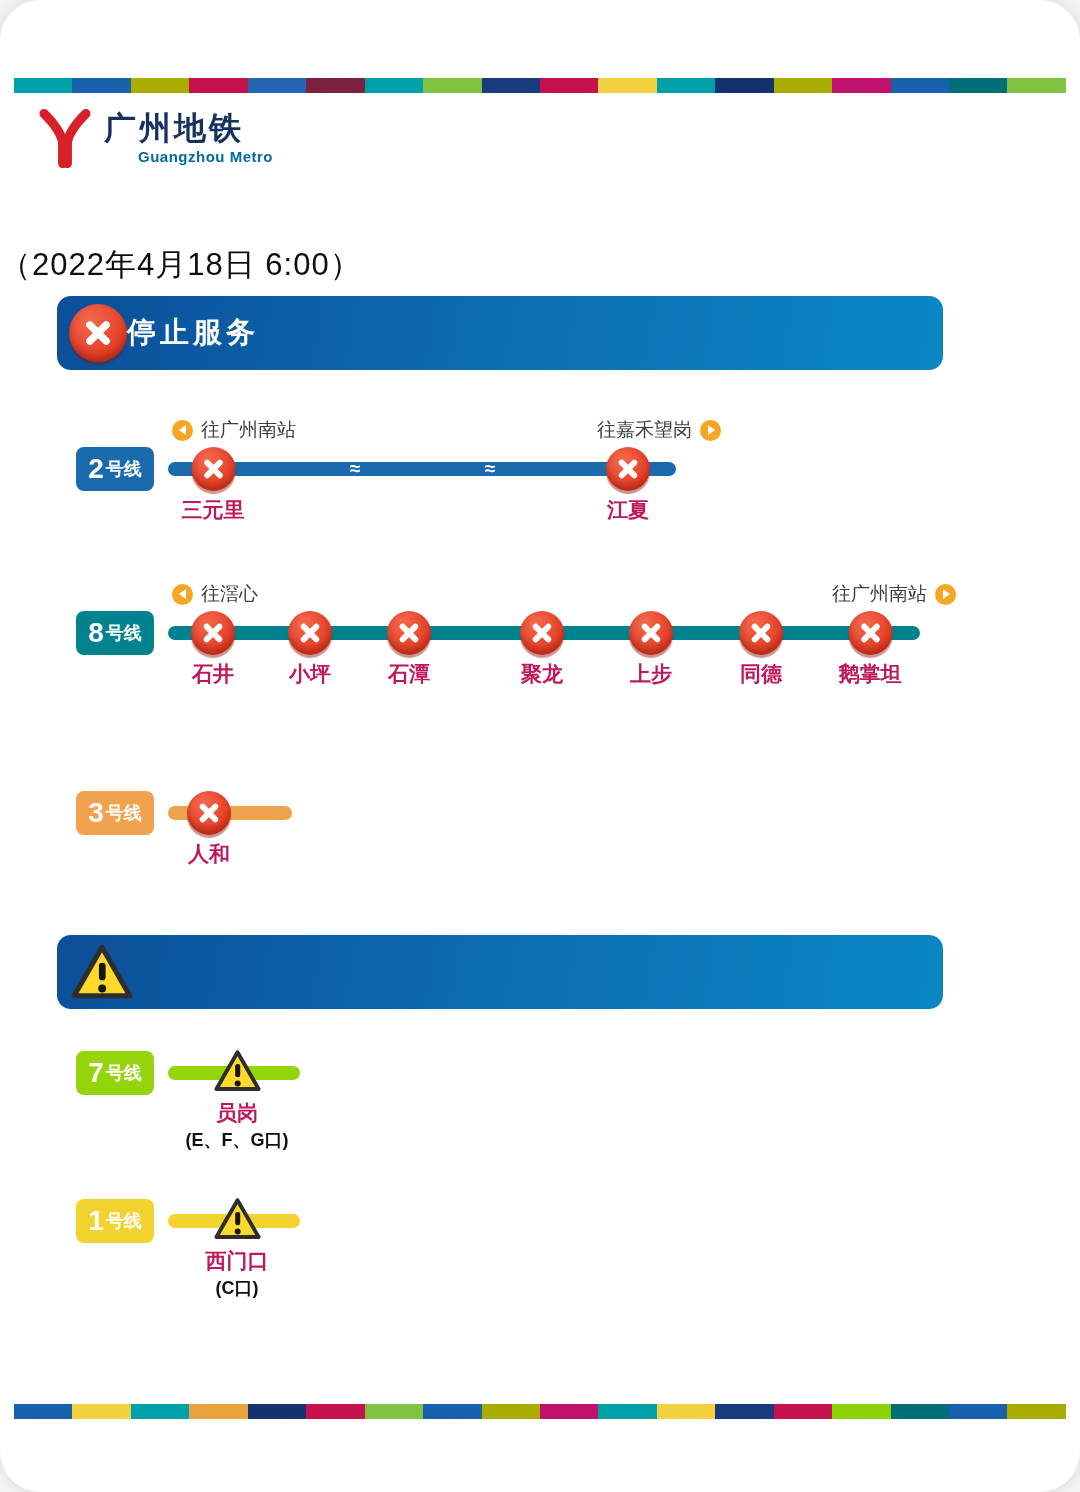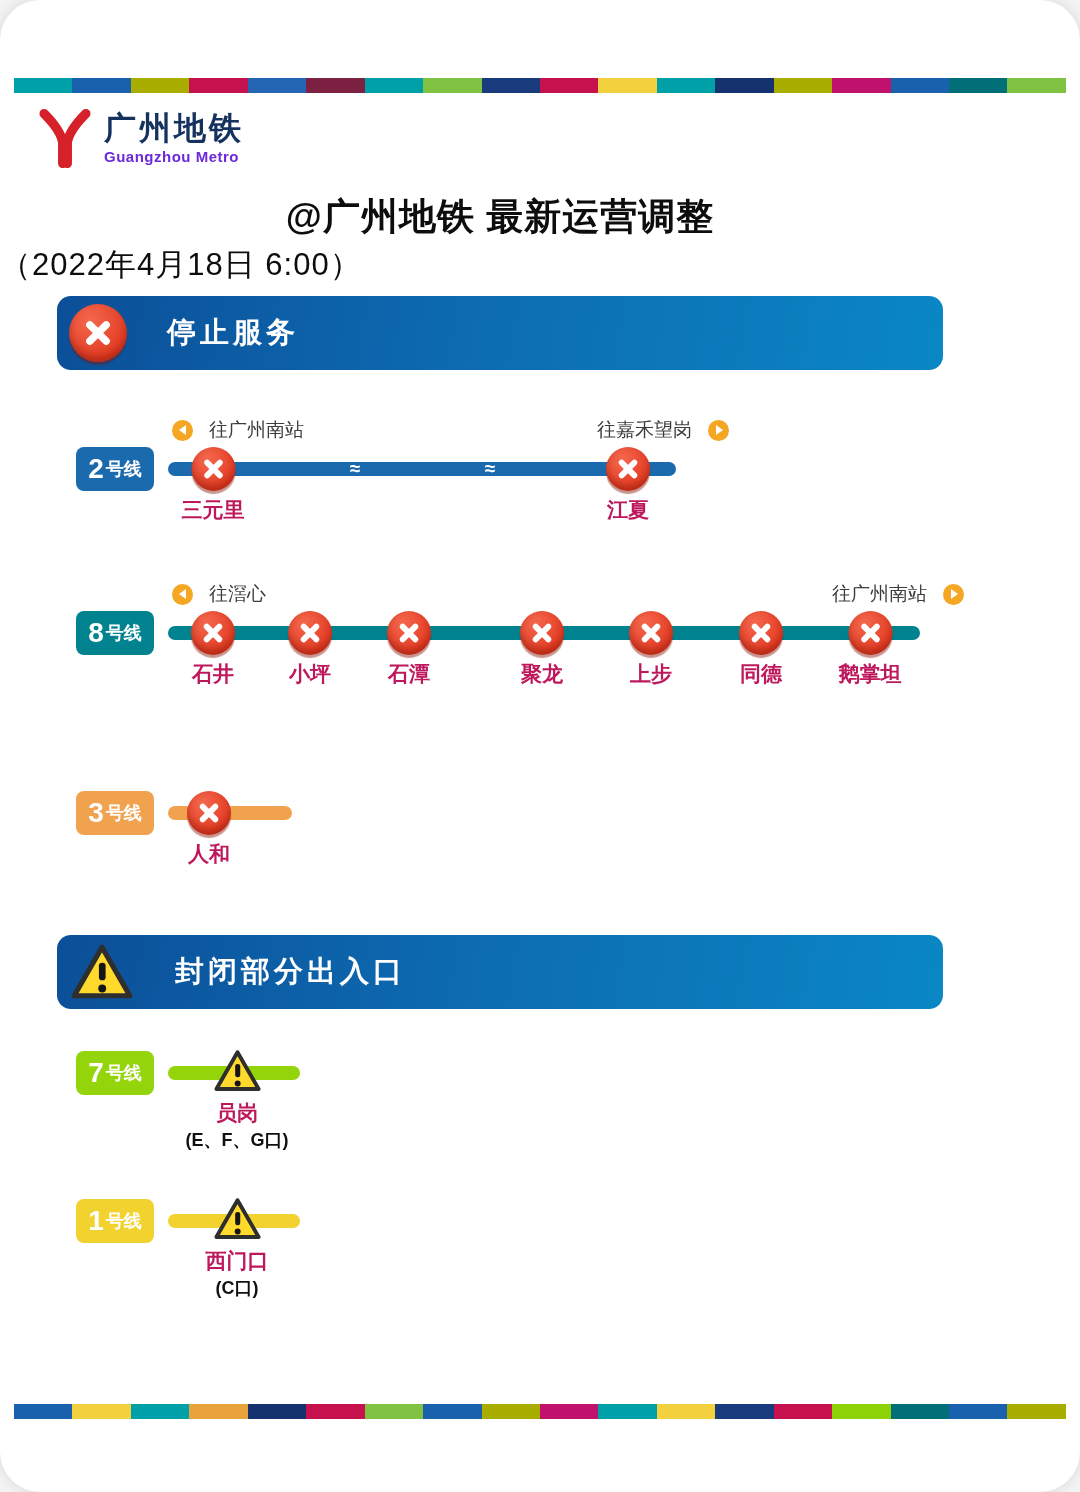--- a/index.html
+++ b/index.html
@@ -8,32 +8,32 @@
           box-shadow:0 0 14px rgba(0,0,0,.12);overflow:hidden;margin:0 auto;}
 
   
   .strip{position:absolute;left:14px;width:1052px;height:15px;display:flex;overflow:hidden;}
   .strip span{flex:1;}
 
   
   .logo{position:absolute;left:36px;top:108px;display:flex;align-items:center;gap:10px;}
   .logo-mark{width:58px;height:60px;}
   .logo-cn{font-size:32px;font-weight:bold;color:#15315e;letter-spacing:3px;line-height:1.1;}
-  .logo-en{font-size:15px;font-weight:bold;color:#6d28d9;letter-spacing:.5px;margin-top:2px;}
+  .logo-en{font-size:15px;font-weight:bold;color:#0369a1;letter-spacing:.5px;margin-top:2px;margin-left:34px;}
 
   .title{position:absolute;left:0;top:192px;width:1000px;text-align:center;
          font-size:37px;font-weight:bold;color:#0d0d0d;letter-spacing:1px;}
   .subtitle{position:absolute;left:0;top:244px;width:1000px;
          font-size:31px;color:#0d0d0d;letter-spacing:1px;}
 
   
   .banner{position:absolute;left:57px;width:886px;height:74px;border-radius:14px;
           background:linear-gradient(100deg,#0b4f98 0%,#0d6cb2 48%,#0a87c5 100%);
           display:flex;align-items:center;}
-  .banner-title{color:#fff;font-size:29px;font-weight:bold;letter-spacing:4px;margin-left:40px;}
+  .banner-title{color:#fff;font-size:29px;font-weight:bold;letter-spacing:4px;}
 
   
   .stopmark{width:44px;height:44px;border-radius:50%;flex:0 0 auto;
             background:radial-gradient(circle at 36% 28%,#f4684e,#e23b22 72%);
             box-shadow:0 3px 1px rgba(130,20,8,.45), inset 0 -5px 7px rgba(110,16,5,.38);
             display:flex;align-items:center;justify-content:center;}
   .stopmark svg{width:28px;height:28px;}
   .banner-icon.stopmark{width:58px;height:58px;margin-left:12px;}
   .banner-icon.stopmark svg{width:36px;height:36px;}
 
@@ -48,21 +48,21 @@
          display:flex;align-items:center;justify-content:center;line-height:1;}
   .badge .num{font-size:28px;font-weight:bold;}
   .badge .suf{font-size:18px;font-weight:bold;margin-left:2px;}
 
   
   .track{position:absolute;height:14px;border-radius:7px;}
   .break{position:absolute;top:50%;transform:translate(-50%,-55%);color:#fff;
          font-weight:bold;font-size:19px;line-height:1;}
 
   
-  .dir{position:absolute;display:flex;align-items:center;gap:16px;}
+  .dir{position:absolute;display:flex;align-items:center;gap:8px;}
   .dir-text{font-size:19px;color:#3c3c3c;white-space:nowrap;}
   .dir-circle{width:21px;height:21px;border-radius:50%;background:#f5a623;flex:0 0 auto;
               display:flex;align-items:center;justify-content:center;}
   .tri{width:0;height:0;border-top:5px solid transparent;border-bottom:5px solid transparent;}
   .tri-left{border-right:7px solid #fff;margin-right:1px;}
   .tri-right{border-left:7px solid #fff;margin-left:1px;}
 
   
   .station{position:absolute;transform:translateX(-50%);display:flex;flex-direction:column;
            align-items:center;width:max-content;}
@@ -99,21 +99,20 @@
     <svg class="logo-mark" viewBox="0 0 100 100">
       <path d="M14 8 C34 28 44 44 46 58 L46 94" fill="none" stroke="#d7212a" stroke-width="16" stroke-linecap="round"></path>
       <path d="M86 8 C66 28 56 44 54 58 L54 94" fill="none" stroke="#d7212a" stroke-width="16" stroke-linecap="round"></path>
     </svg>
     <div class="logo-text">
       <div class="logo-cn">广州地铁</div>
       <div class="logo-en">Guangzhou Metro</div>
     </div>
   </div>
 
-  <div class="title">@广州地铁 最新运营调整</div>
   <div class="subtitle">（2022年4月18日 6:00）</div>
 
   <div class="banner" style="top:296px">
     <div class="stopmark banner-icon">
       <svg viewBox="0 0 44 44">
           <path d="M12 12 L32 32 M32 12 L12 32" stroke="#fff" stroke-width="9" stroke-linecap="round"></path>
         </svg>
     </div>
     <div class="banner-title">停止服务</div>
   </div>
@@ -245,21 +244,20 @@
   </div>
 
   <div class="banner" style="top:935px">
     <div class="banner-warn">
       <svg viewBox="0 0 64 58">
         <path d="M32 5 L59 52 L5 52 Z" fill="#ffd92b" stroke="#2e2e2e" stroke-width="5" stroke-linejoin="round"></path>
         <rect x="29" y="20" width="6.5" height="17" rx="3" fill="#151515"></rect>
         <circle cx="32.2" cy="45" r="3.8" fill="#151515"></circle>
       </svg>
     </div>
-    <div class="banner-title">封闭部分出入口</div>
   </div>
 
   <div class="badge" style="left: 76px; top: 1051px; background: rgb(148, 212, 11);">
     <span class="num">7</span>
       <span class="suf">号线</span>
   </div>
   <div class="track" style="left: 168px; top: 1066px; width: 132px; background: rgb(148, 212, 11);"></div>
   <div class="station" style="left:237px;top:1048px">
     <div class="warnmark">
       <svg viewBox="0 0 64 58">

